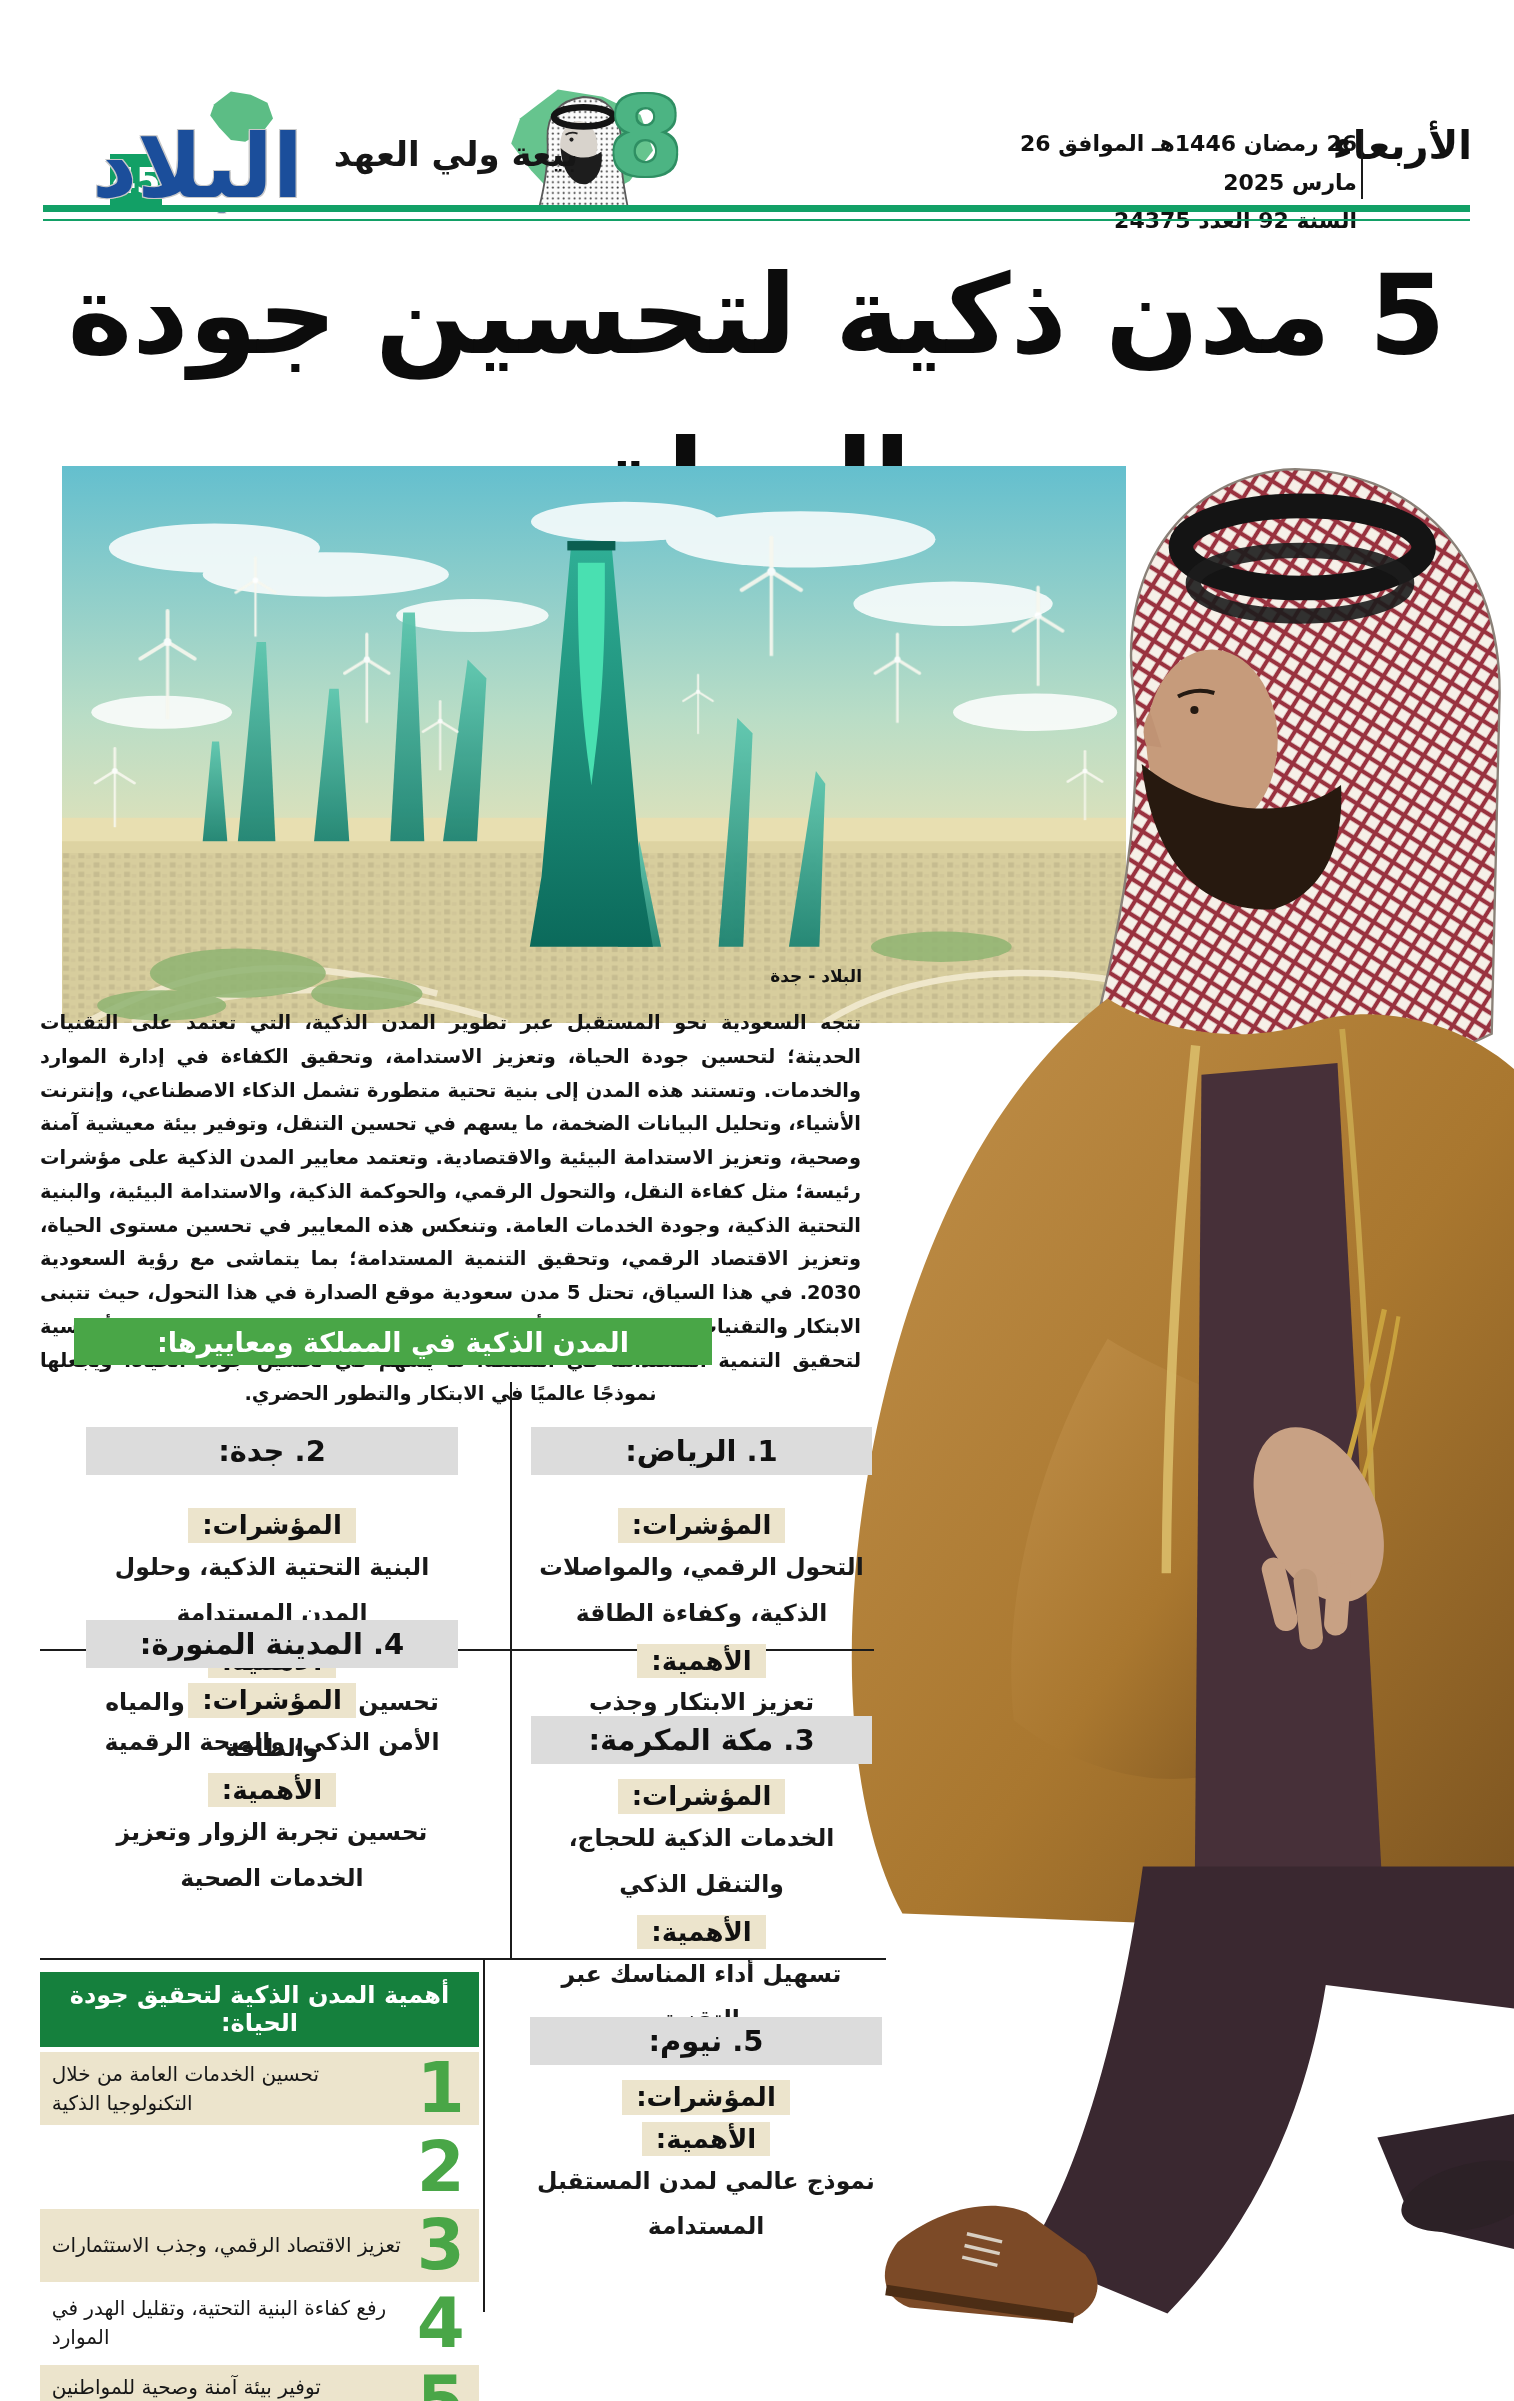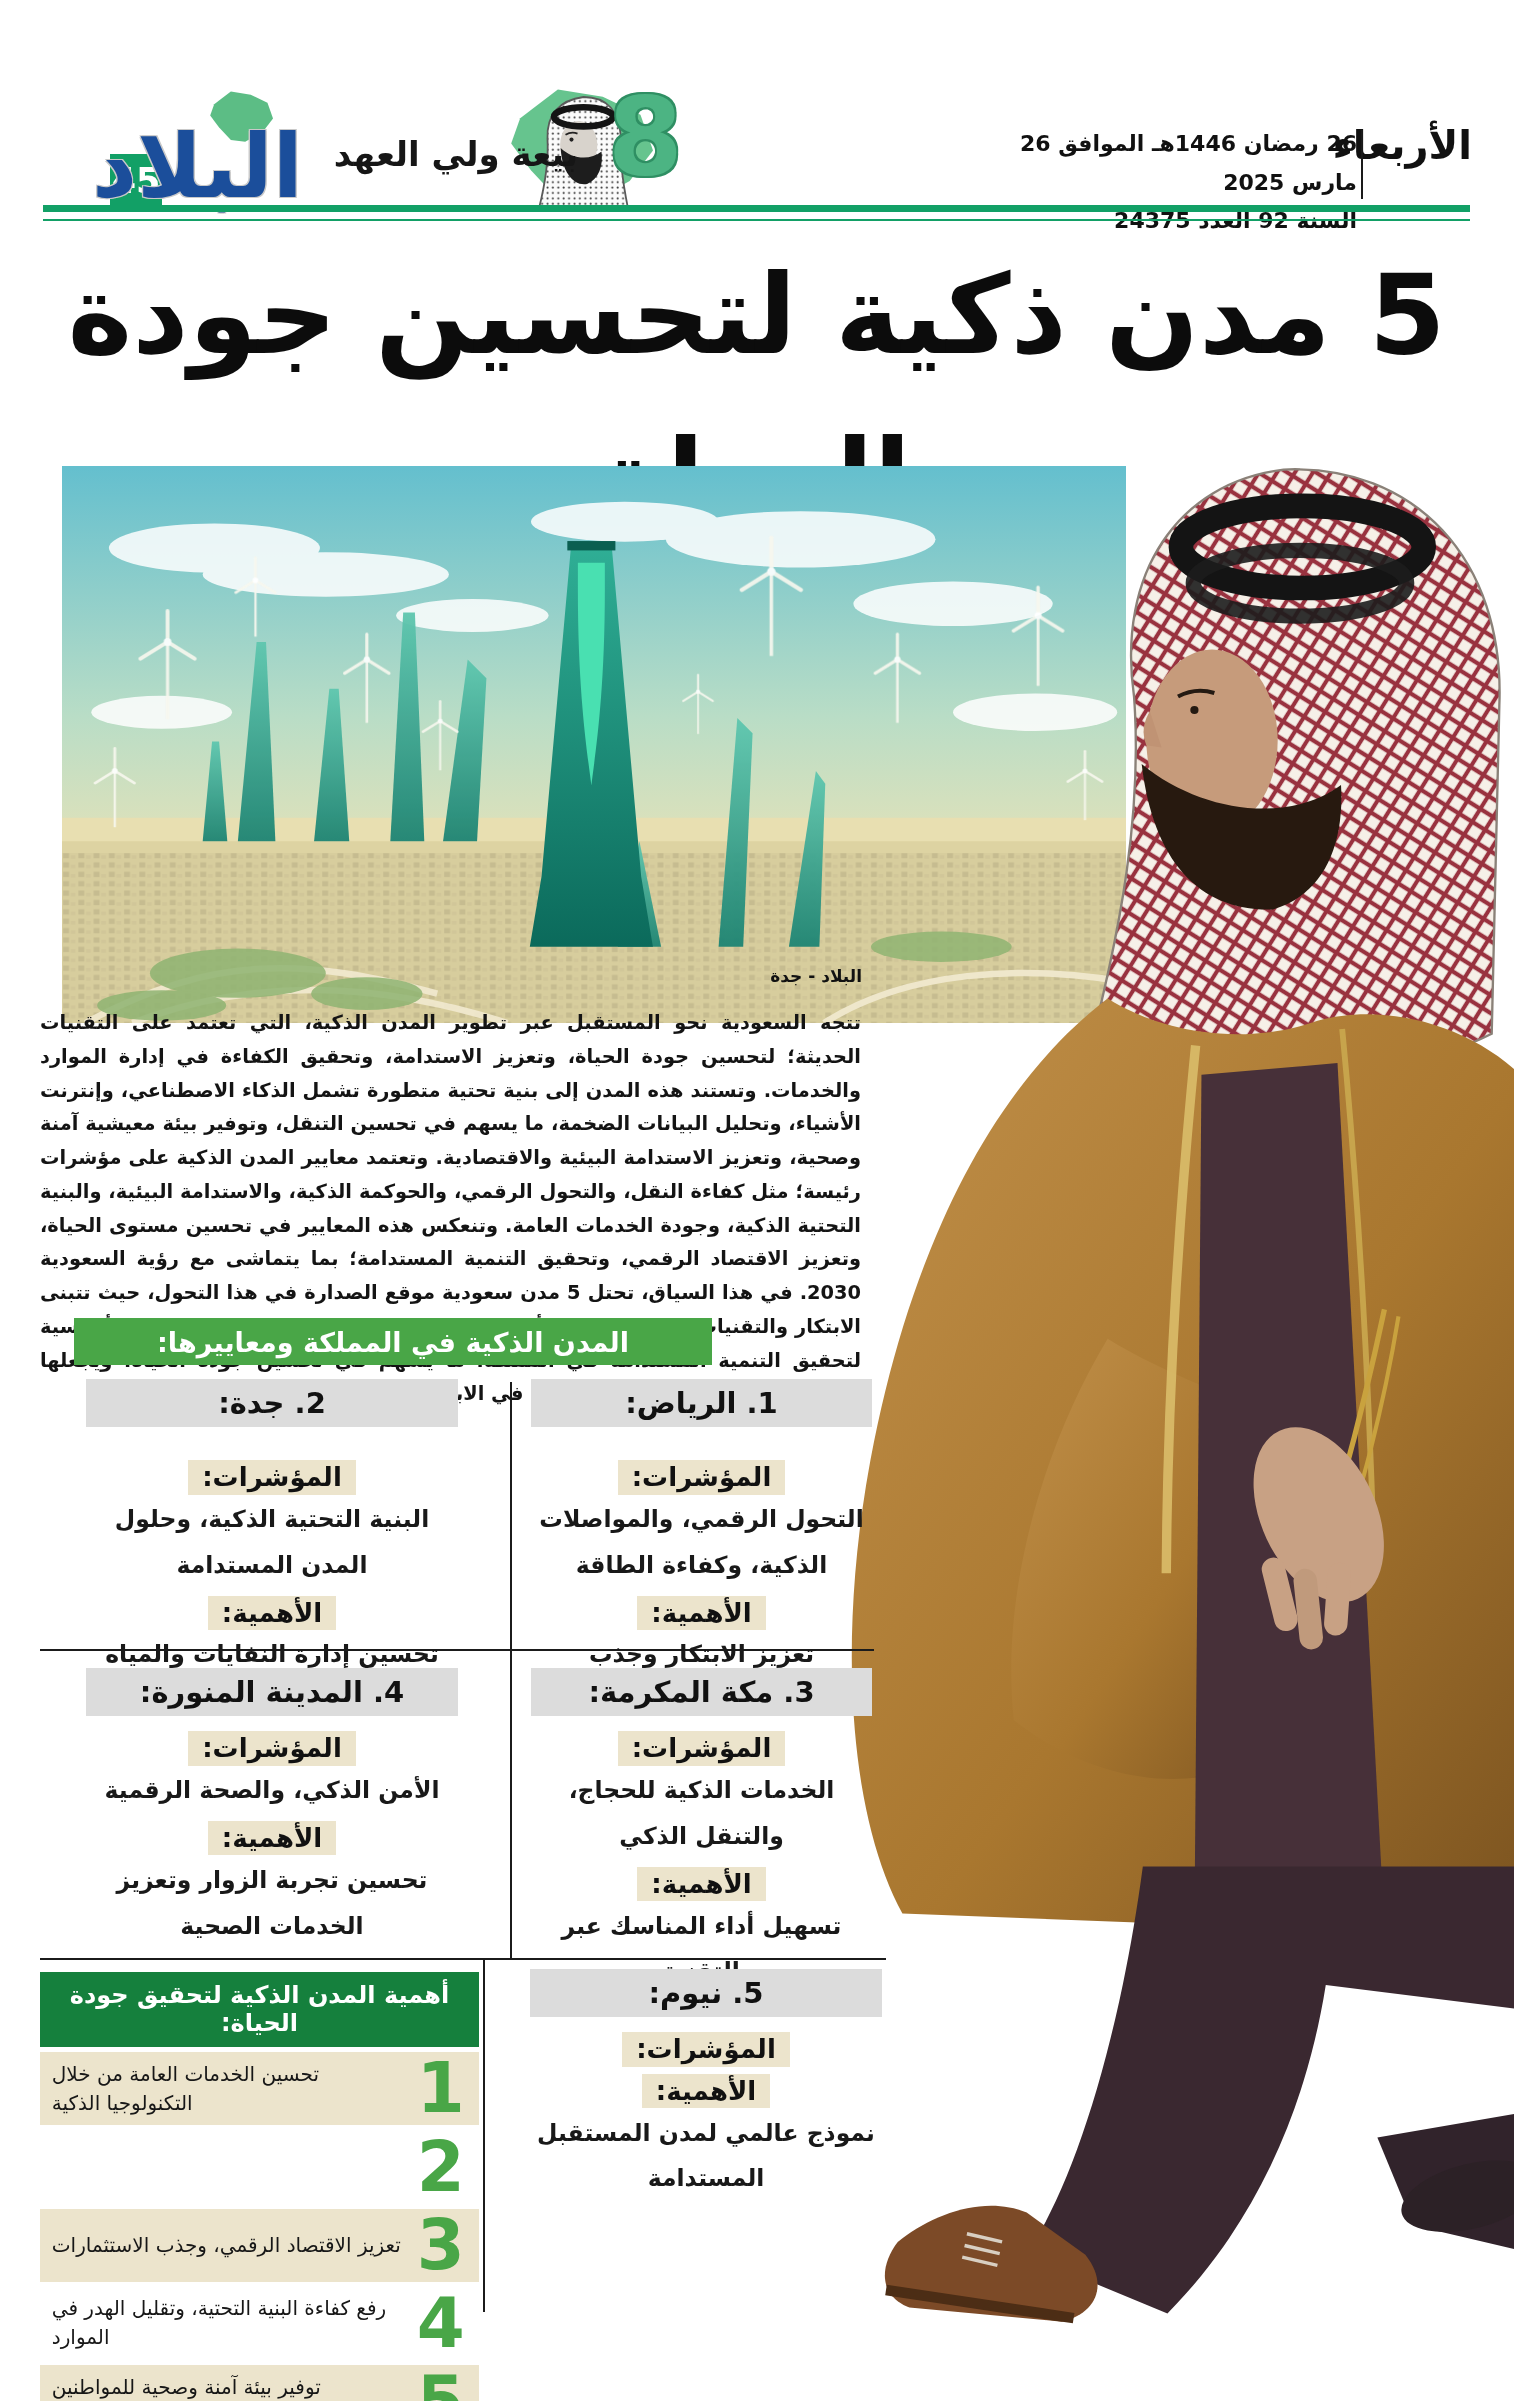--- a/index.html
+++ b/index.html
@@ -48,30 +48,30 @@
     text-align:center;font-size:27px;font-weight:bold;line-height:49px;z-index:2;}
 
   
   .vdiv1{left:511px;top:1382px;width:1.8px;height:577px;background:#1b1b1b;z-index:2;}
   .hdiv1{left:41px;top:1649px;width:834px;height:2.3px;background:#1b1b1b;z-index:2;}
   .hdiv2{left:41px;top:1958px;width:846px;height:2.3px;background:#1b1b1b;z-index:2;}
   .vdiv2{left:484px;top:1960px;width:1.8px;height:352px;background:#1b1b1b;z-index:2;}
 
   
   .city{position:absolute;display:flex;flex-direction:column;align-items:center;z-index:2;}
-  .city-title{width:100%;background:#dcdcdc;font-size:29px;font-weight:bold;text-align:center;padding:7px 0;}
+  .city-title{width:100%;background:#dcdcdc;font-size:29px;font-weight:bold;text-align:center;padding:7px 0;margin-top:48px;}
   .chip{background:#ece4cc;padding:2.3px 14px;font-size:26px;font-weight:bold;}
   .cval{font-size:23.5px;font-weight:bold;text-align:center;line-height:1.95;margin-top:2.3px;width:100%;color:#191919;}
   .g-lg{margin-top:33px;}
   .g-md{margin-top:15.2px;}
   .g-sm{margin-top:7px;}
   #city-riyadh{left:532px;top:1379px;width:341px;}
   #city-jeddah{left:87px;top:1379px;width:372px;}
   #city-makkah{left:532px;top:1668px;width:341px;}
-  #city-madinah{left:87px;top:1668px;width:372px;}
+  #city-madinah{left:87px;top:1572px;width:372px;}
   #city-neom{left:531px;top:1969px;width:352px;}
 
   
   .benefits{left:41px;top:1972px;width:439px;z-index:2;}
   .b-head{background:#15803d;color:#fff;font-size:24px;font-weight:bold;text-align:center;padding:9.4px 2.3px;}
   .b-item{display:flex;align-items:center;margin-top:5.3px;min-height:66px;padding:3.5px 2.3px 3.5px 5.9px;}
   .b-item.odd{background:#ece4cc;}
   .b-num{flex:none;width:72px;font-size:69px;line-height:.82;color:#49a647;font-weight:bold;text-align:center;}
   .b-txt{flex:1;font-size:20px;font-weight:normal;line-height:1.45;text-align:left;padding-left:5.9px;color:#171717;}
 </style>

